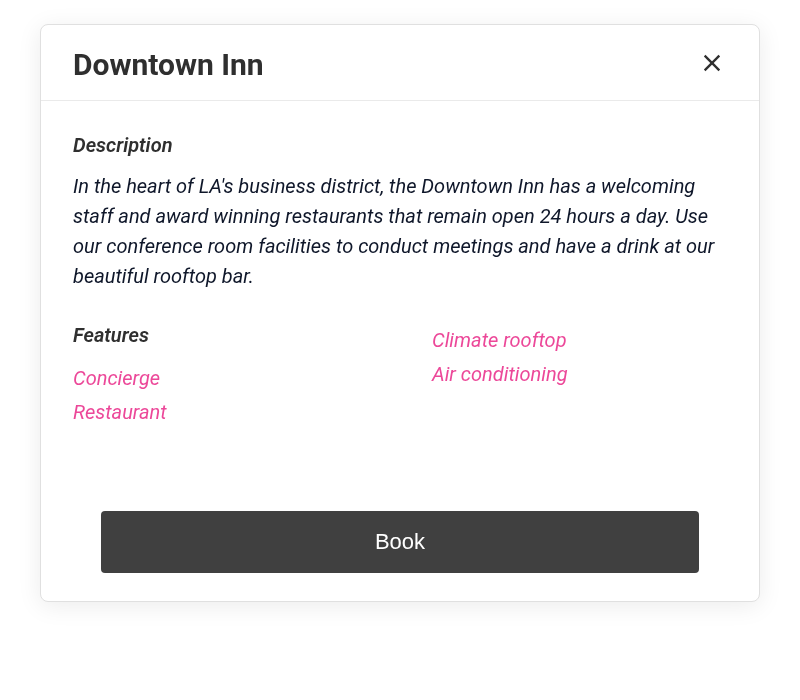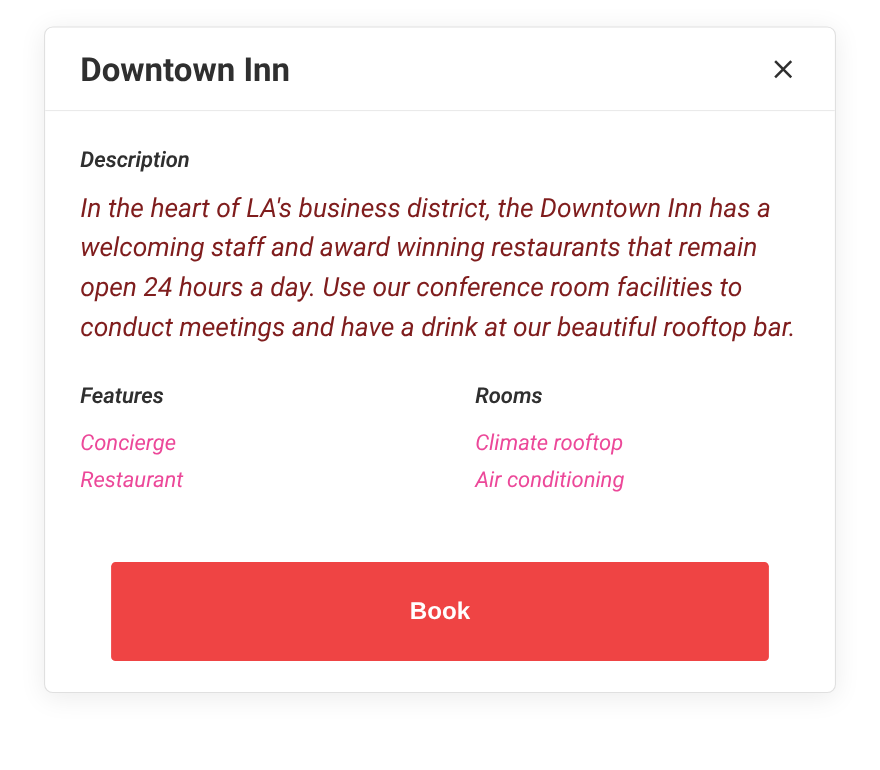--- a/index.html
+++ b/index.html
@@ -56,23 +56,23 @@
       padding: 32px 32px 0 32px;
       font-style: italic;
     }
     .section-heading {
       font-size: 20px;
       font-weight: 600;
       color: #2f2f2f;
       margin-bottom: 14px;
     }
     .description-text {
-      font-size: 24px;
+      font-size: 20px;
       line-height: 1.5;
-      color: #7f1d1d;
+      color: #0f172a;
       margin-bottom: 32px;
     }
     .columns {
       display: flex;
       gap: 64px;
     }
     .column {
       flex: 1;
     }
     .feature-list {
@@ -81,27 +81,27 @@
     .feature-list li {
       font-size: 20px;
       color: #ec4899;
       line-height: 1.7;
     }
     .modal-footer {
       padding: 20px 60px 28px 60px;
     }
     .book-btn {
       width: 100%;
-      background: #ef4444;
+      background: #404040;
       color: #fff;
       border: none;
       border-radius: 4px;
       font-size: 22px;
-      font-weight: 700;
-      padding: 32px 0;
+      font-weight: 400;
+      padding: 18px 0;
       cursor: pointer;
     }
 
     
     .modal-body::-webkit-scrollbar {
       width: 18px;
     }
     .modal-body::-webkit-scrollbar-track {
       background: #f1f1f1;
     }
@@ -142,21 +142,20 @@
 
     <div class="columns">
       <div class="column">
         <h2 class="section-heading">Features</h2>
         <ul class="feature-list">
           <li>Concierge</li>
           <li>Restaurant</li>
         </ul>
       </div>
       <div class="column">
-        <h2 class="section-heading">Rooms</h2>
         <ul class="feature-list">
           <li>Climate rooftop</li>
           <li>Air conditioning</li>
         </ul>
       </div>
     </div>
   </div>
 
   <div class="modal-footer">
     <button class="book-btn">Book</button>

